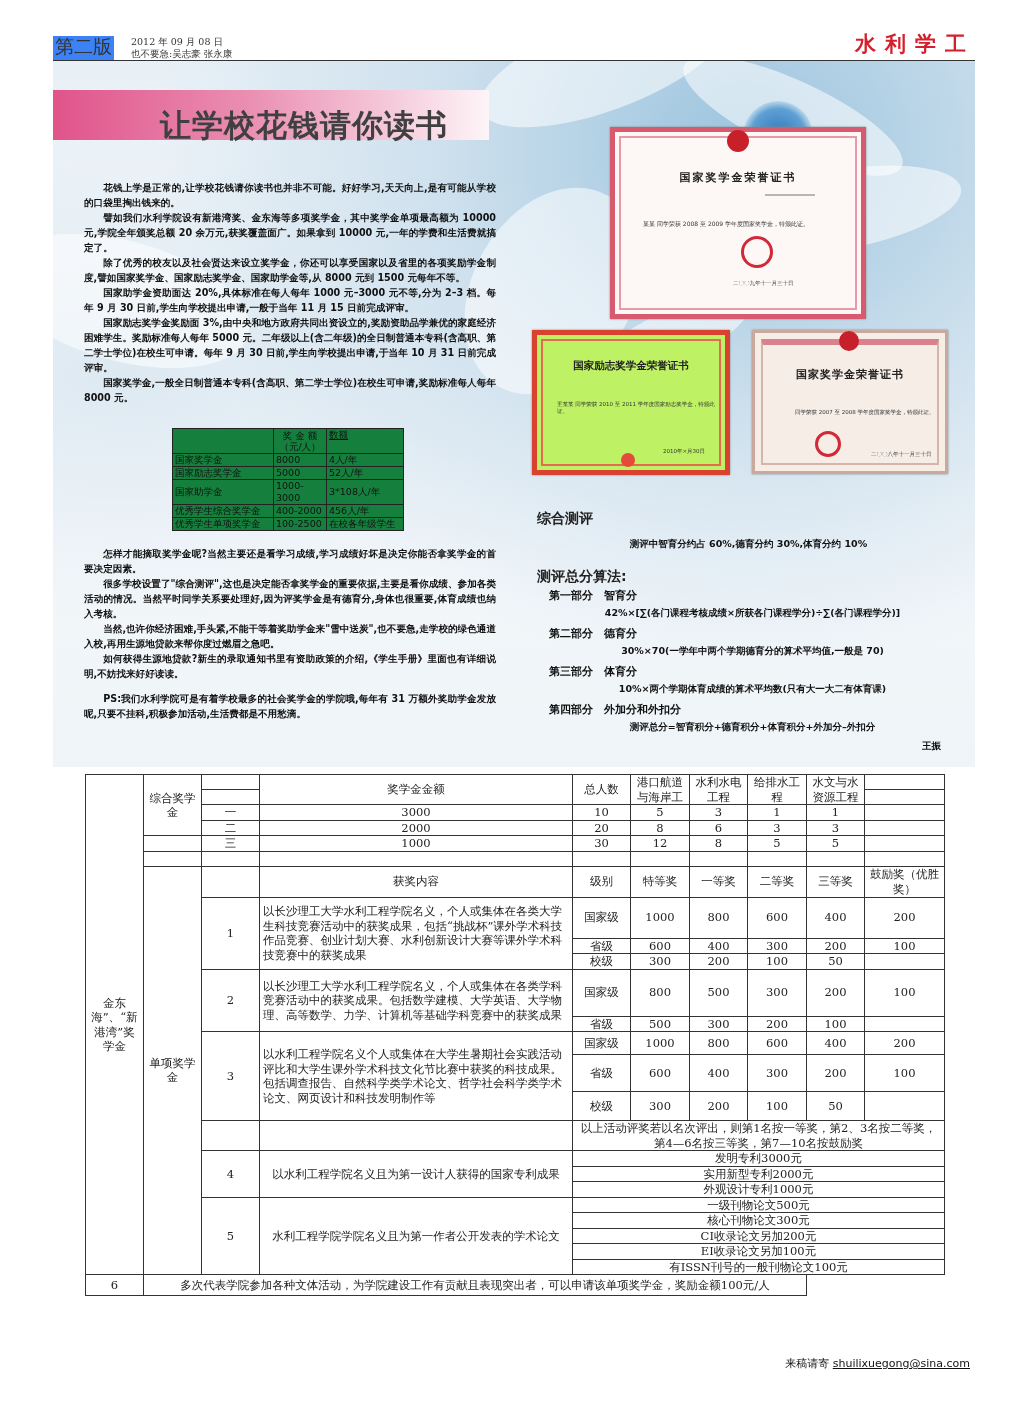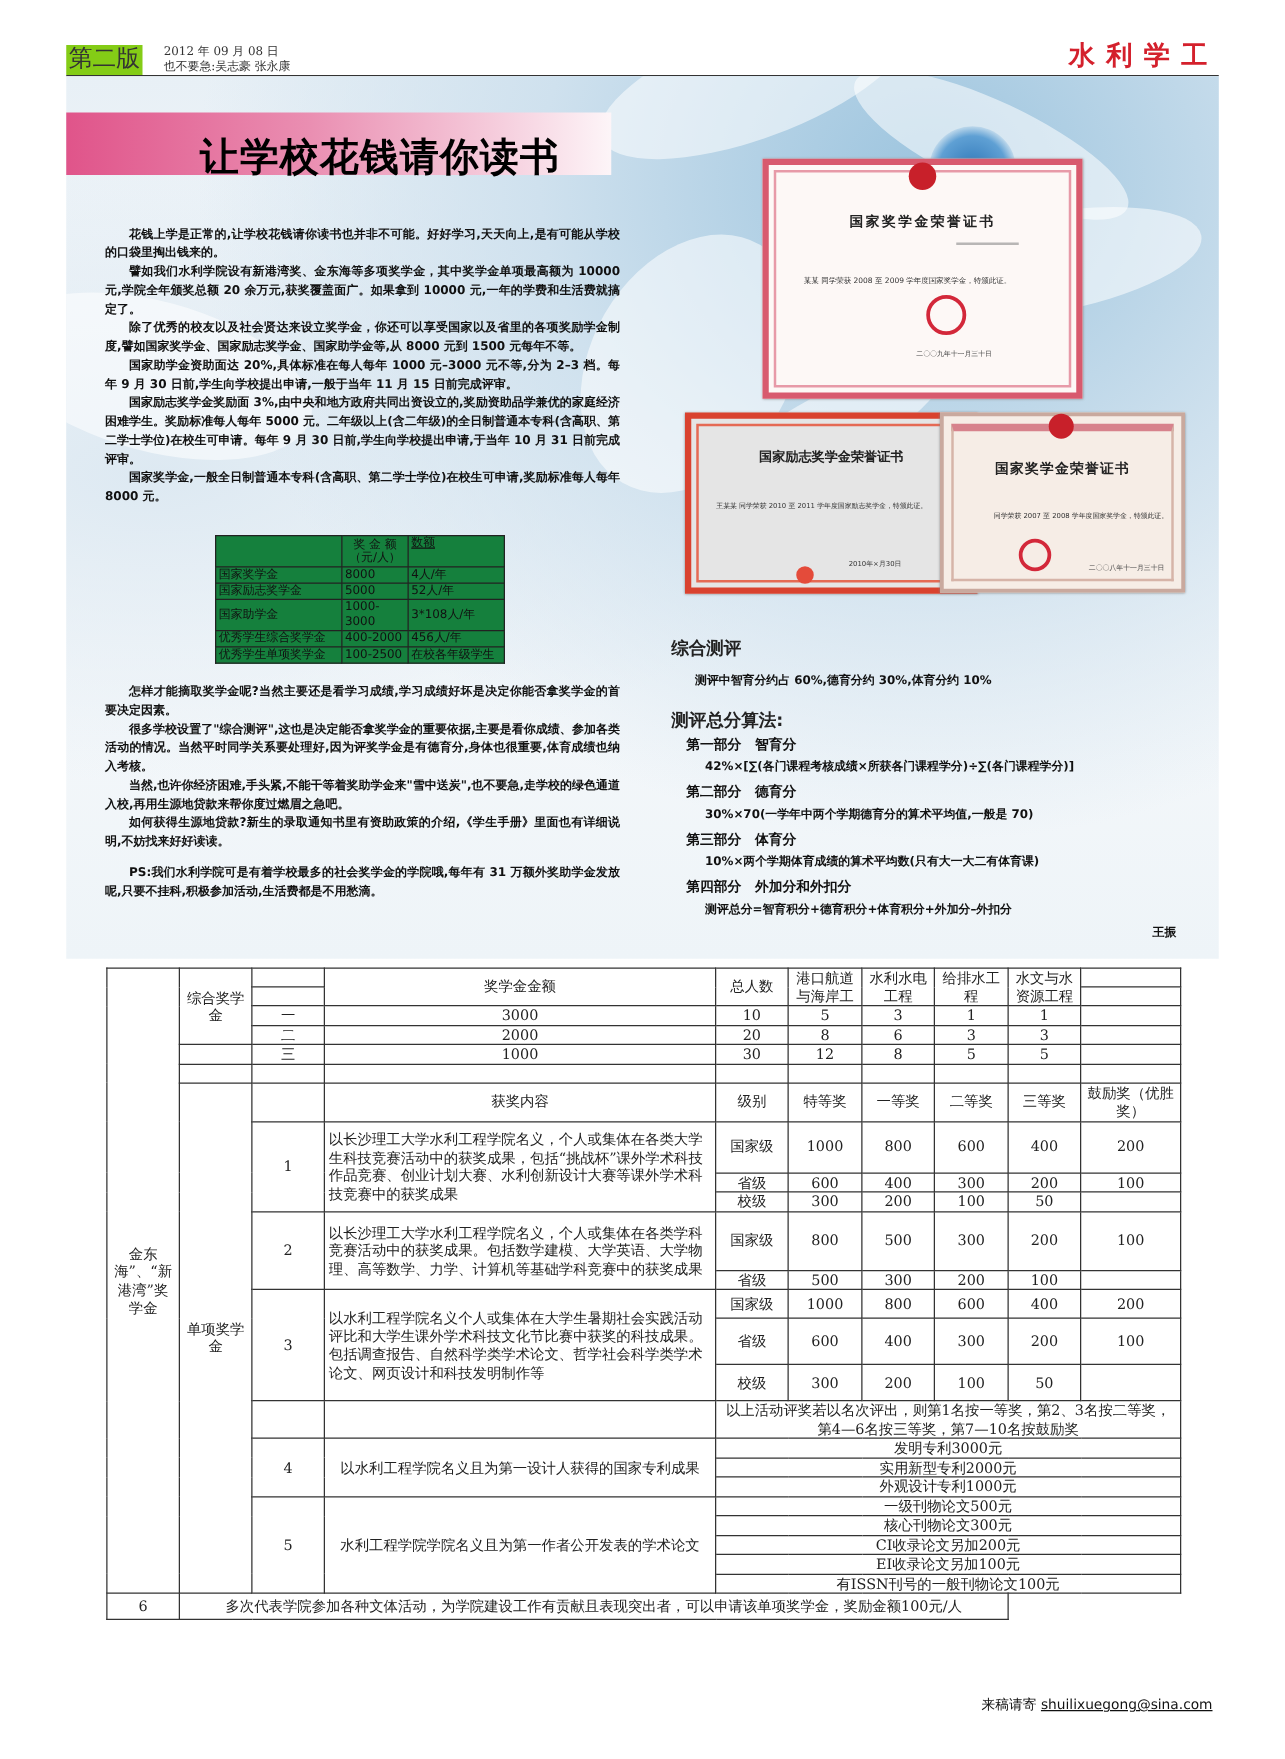--- a/index.html
+++ b/index.html
@@ -1,41 +1,41 @@
 <!DOCTYPE html>
 <html><head>
 <meta charset="utf-8">
 <style>
   html, body { margin:0; padding:0; }
   body { width:1028px; height:1407px; background:#fff; position:relative; overflow:hidden; font-family:"DejaVu Sans", sans-serif; color:#111; }
   .hdr { position:absolute; left:53px; top:36px; width:922px; height:24px; border-bottom:1px solid #333; }
-  .edition { position:absolute; left:0; top:0; font-family:Liberation Mono, monospace; font-size:19px; color:#333; background:#84cc16; padding:0 2px; line-height:24px; }
+  .edition { position:absolute; left:0; top:0; font-family:Liberation Mono, monospace; font-size:19px; color:#333; background:#3b82f6; padding:0 2px; line-height:24px; }
   .hdr-meta { position:absolute; left:78px; top:0; font-family:"DejaVu Serif", serif; font-size:9.5px; color:#333; line-height:12px; }
   .logo { position:absolute; right:0; top:-6px; font-family:"DejaVu Serif", serif; font-size:21px; font-weight:bold; color:#d4202c; letter-spacing:9px; }
   .banner { position:absolute; left:53px; top:61px; width:922px; height:706px; background:
      radial-gradient(ellipse at 75% 12%, #9cc4de 0%, #cfe1ee 32%, rgba(235,242,248,0) 60%),
      radial-gradient(ellipse at 8% 45%, #dde9f2 0%, rgba(255,255,255,0) 45%),
      linear-gradient(180deg, #e8f0f6 0%, #f7f9fb 55%, #eef4f8 100%); overflow:hidden; }
   .petal { position:absolute; background:rgba(255,255,255,0.55); border-radius:50%; }
   .titlebar { position:absolute; left:53px; top:90px; width:436px; height:50px; background:linear-gradient(90deg,#e0548a 0%, #ea8fb2 45%, #f4c5d7 75%, #fdf5f8 100%); }
-  .title { position:absolute; left:160px; top:105px; font-size:31px; font-weight:bold; color:#000000; letter-spacing:1px; }
+  .title { position:absolute; left:160px; top:105px; font-size:31px; font-weight:bold; color:#404040; letter-spacing:1px; }
   .col { position:absolute; font-size:9.6px; line-height:15px; color:#111; font-weight:bold; }
   .col p { margin:0; text-indent:2em; text-align:justify; }
   .col p.gap { margin-top:10px; }
   table.small { position:absolute; left:172px; top:428px; border-collapse:collapse; font-size:9.5px; background:#15803d; }
   table.small td { border:1px solid #222; padding:0 2px; height:12px; line-height:12px; }
   .cert { position:absolute; border:5px solid #d85a6e; box-shadow:0 0 2px #888; }
   .cert .inner { position:absolute; inset:4px; border:2px solid #e79aa8; }
   .cert .ctitle { position:absolute; left:0; right:0; text-align:center; font-family:"DejaVu Serif", serif; font-weight:bold; color:#222; }
   .cert .emblem { position:absolute; width:22px; height:22px; border-radius:50%; background:#c8202a; }
   .cert .seal { position:absolute; width:26px; height:26px; border-radius:50%; border:3px solid #d3283a; }
   .cert .line { position:absolute; height:2px; background:#8a8a8a; opacity:0.6; }
   .side { position:absolute; left:537px; top:510px; color:#111; }
   .side h3 { margin:0; font-size:14px; font-weight:bold; color:#222; }
-  .side .s { font-size:9.5px; font-weight:bold; }
+  .side .s { font-size:9.5px; font-weight:bold;text-align:center; }
   .side .part { font-size:11px; font-weight:bold; }
   table.big { position:absolute; left:85px; top:774px; width:859px; border-collapse:collapse; font-family:"DejaVu Serif", serif; font-size:11.5px; color:#222; table-layout:fixed; }
   table.big td { border:1px solid #333; text-align:center; padding:0 3px; line-height:14.5px; vertical-align:middle; }
   table.big td.l { text-align:left; }
   .footer { position:absolute; right:58px; top:1356px; font-size:11px; color:#111; }
   .footer .email { text-decoration:underline; }
 </style>
 </head>
 <body>
 
@@ -116,21 +116,21 @@
 <div class="cert" style="left:610px;top:127px;width:246px;height:182px;background:#fdf8f6;">
   <div class="inner"></div>
   <div class="emblem" style="left:112px;top:-2px;"></div>
   <div class="ctitle" style="top:38px;font-size:11px;letter-spacing:2px;">国家奖学金荣誉证书</div>
   <div class="line" style="left:150px;top:62px;width:50px;"></div>
   <div style="position:absolute;left:28px;top:88px;font-size:6px;color:#333;right:10px;">某某 同学荣获 2008 至 2009 学年度国家奖学金，特颁此证。</div>
   <div class="seal" style="left:126px;top:104px;"></div>
   <div style="position:absolute;left:118px;top:148px;font-size:5.5px;color:#444;">二〇〇九年十一月三十日</div>
 </div>
 
-<div class="cert" style="left:548px;top:330px;width:188px;height:135px;background:#e5e5e5;border-color:#d9422f;padding-left:36px;">
+<div class="cert" style="left:532px;top:330px;width:188px;height:135px;background:#bef264;border-color:#d9422f;">
   <div class="inner" style="border-color:#e56a54;"></div>
   <div class="ctitle" style="top:24px;font-size:10.5px;">国家励志奖学金荣誉证书</div>
   <div style="position:absolute;left:20px;top:66px;font-size:5.5px;color:#333;right:8px;">王某某 同学荣获 2010 至 2011 学年度国家励志奖学金，特颁此证。</div>
   <div style="position:absolute;left:126px;top:113px;font-size:5.5px;color:#333;">2010年×月30日</div>
   <div class="emblem" style="left:84px;top:118px;width:14px;height:14px;background:#e44b3a;"></div>
 </div>
 
 <div class="cert" style="left:752px;top:330px;width:190px;height:138px;background:#f6ede6;border-color:#c9a99e;border-width:3px;">
   <div class="inner" style="border-color:#d6b4a8;inset:6px;border-top:6px solid #d7828c;"></div>
   <div class="emblem" style="left:84px;top:-2px;width:20px;height:20px;"></div>

